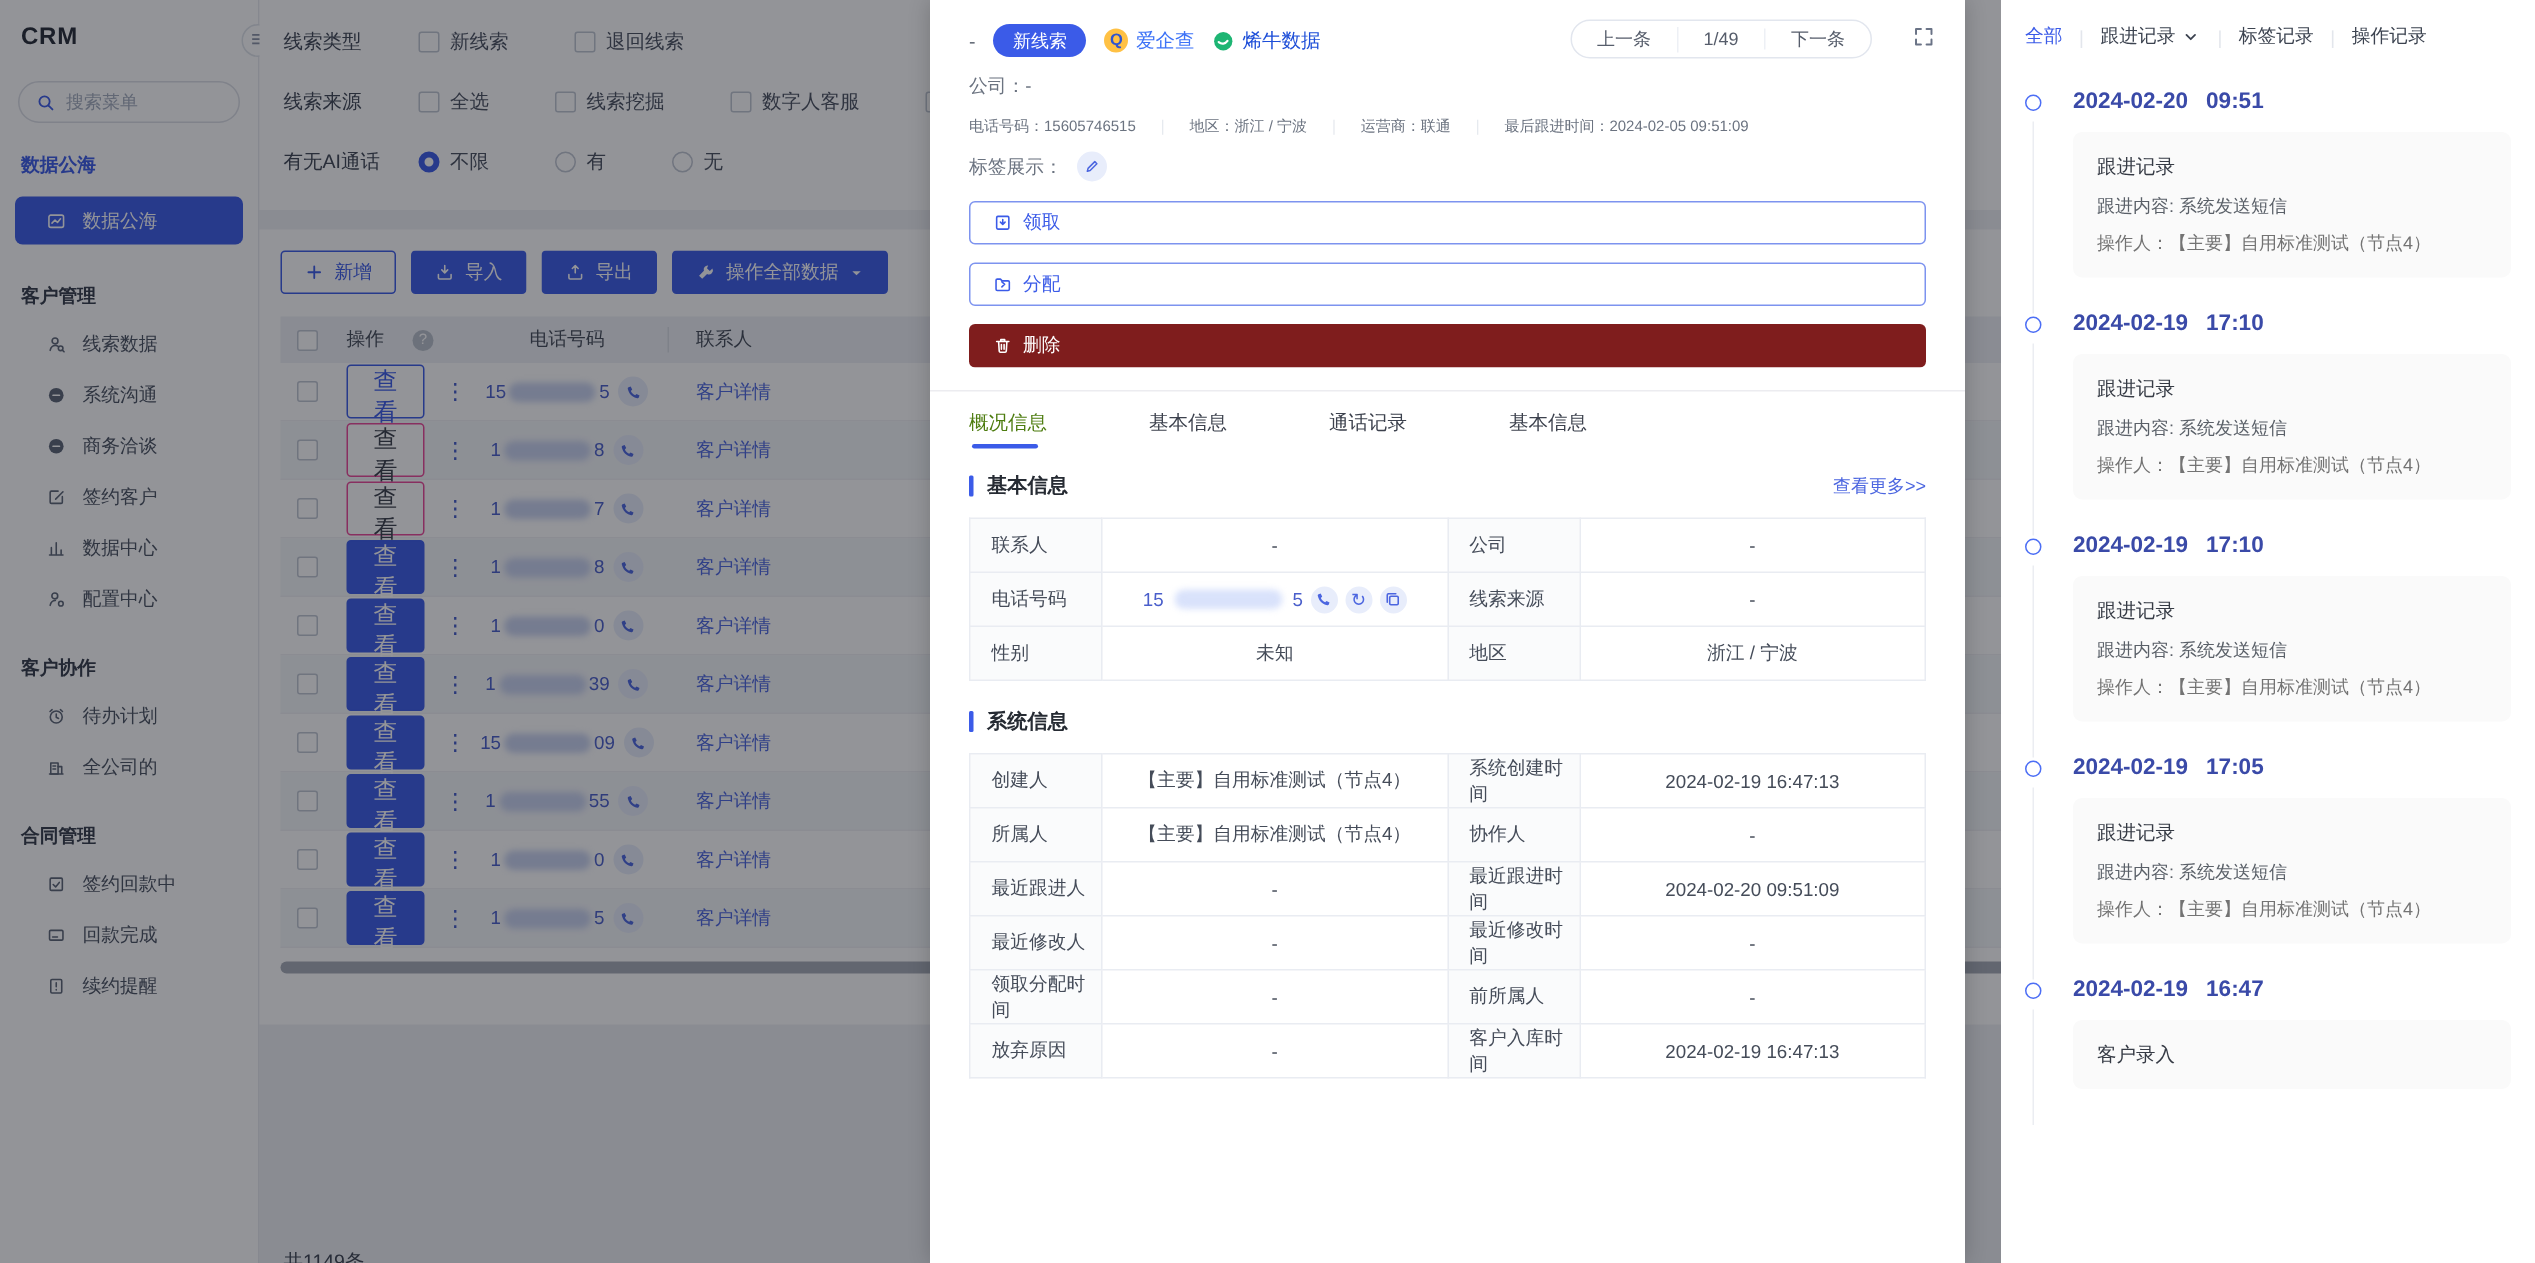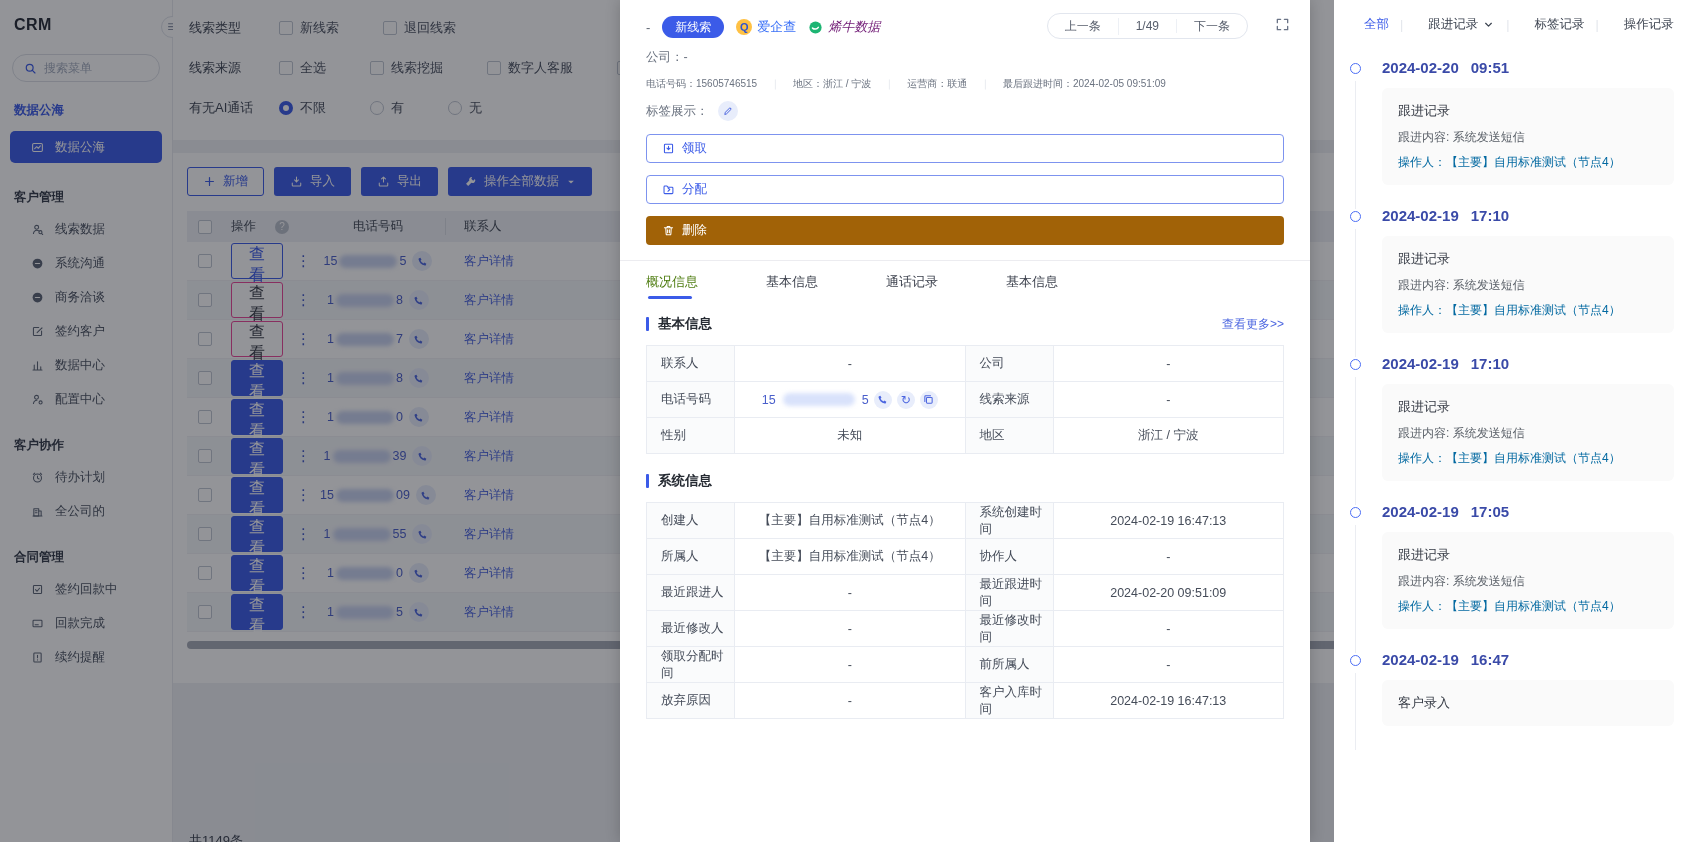--- a/index.html
+++ b/index.html
@@ -61,66 +61,66 @@
 
   
   .overlay { position:absolute; inset:0; background:rgba(15,18,26,.45); z-index:10; }
 
   
   .drawer { position:absolute; left:620px; top:0; width:690px; height:842px; background:#fff; z-index:20; padding:0 26px; box-shadow:0 0 14px rgba(0,0,0,.2); }
   .d-head { padding-top:16px; display:flex; align-items:center; gap:12px; font-size:13px; }
   .dash { color:#5f6672; }
   .badge { background:#3b5be8; color:#fff; border-radius:12px; height:22px; padding:0 13px; font-size:12px; display:inline-flex; align-items:center; }
   .src-link { color:#3e73f7; display:inline-flex; align-items:center; gap:5px; cursor:pointer; }
-  .src-link.green { color:#701a75;font-style:italic; }
+  .src-link.green { color:#1d4ed8; }
   .q-badge { width:16px; height:16px; border-radius:50%; background:#ffc144; color:#2f54d0; font-size:11px; font-weight:bold; display:inline-flex; align-items:center; justify-content:center; }
   .pager { position:absolute; right:62px; top:13px; display:flex; align-items:center; border:1px solid #e2e6ee; border-radius:14px; height:26px; font-size:12px; color:#565d6b; overflow:hidden; }
   .pager .pg { padding:0 17px; border-right:1px solid #edf0f5; cursor:pointer; }
   .pager .pg:last-child { border-right:none; }
   .pager .pg.idx { cursor:default; }
   .expand-btn { position:absolute; right:20px; top:17px; color:#6a7386; cursor:pointer; }
   .company-line { margin-top:11px; font-size:12.5px; color:#6b7380; }
   .meta-line { margin-top:11px; font-size:10px; color:#6b7380; display:flex; align-items:center; gap:13px; }
   .meta-sep { color:#dfe3ea; }
   .tags-line { margin-top:10px; font-size:12.5px; color:#6b7380; display:flex; align-items:center; gap:9px; }
   .pencil-c { width:20px; height:20px; border-radius:50%; background:#e8edfb; color:#4c66e0; display:inline-flex; align-items:center; justify-content:center; cursor:pointer; }
   .actions { margin-top:13px; display:flex; gap:12px;flex-direction:column; }
   .btn.outline-blue { background:#fff; border-color:#7d93ef; color:#3b5be8; border-radius:4px; }
-  .btn.danger { background:#a16207; color:#fff; border-radius:4px; }
+  .btn.danger { background:#7f1d1d; color:#fff; border-radius:4px; }
   .d-divider { height:1px; background:#ececf0; margin:15px -26px 0; }
   .d-tabs { display:flex; height:42px; align-items:center; }
   .d-tab { margin-right:68px; font-size:13px; color:#3c414d; cursor:pointer; position:relative; height:42px; display:flex; align-items:center; }
   .d-tab.active { color:#4d7c0f; }
   .d-tab.active::after { content:''; position:absolute; left:2px; bottom:4px; width:44px; height:3px; border-radius:2px; background:#3b5be8; }
   .section-h { display:flex; align-items:center; margin:12px 0 12px; }
   .sbar { width:3px; height:14px; background:#3b5be8; margin-right:9px; border-radius:1px; }
   .section-title { font-size:13.5px; font-weight:bold; color:#262b33; flex:1; }
   .more-link { font-size:12px; color:#4c66e0; cursor:pointer; }
   .info-table { width:100%; border-collapse:collapse; table-layout:fixed; }
   .info-table td { border:1px solid #e9ecf2; height:36px; font-size:12.5px; color:#454c59; }
   .info-table td.lab { background:#fafbfc; padding-left:14px; width:88px; }
   .info-table td.val { text-align:center; }
   .phone-val { color:#4a5fcb; display:inline-flex; align-items:center; gap:5px; }
   .mini-ic { width:18px; height:18px; border-radius:50%; background:#e8edfb; color:#4c66e0; display:inline-flex; align-items:center; justify-content:center; font-size:11px; cursor:pointer; }
 
   
   .rpanel { position:absolute; left:1334px; top:0; width:356px; height:842px; background:#fff; z-index:20; padding:16px 16px 0; overflow:hidden; }
   .r-tabs { display:flex; align-items:center; gap:11px; font-size:12.5px; color:#3c4350; }
-  .r-tab { cursor:pointer; display:inline-flex; align-items:center; gap:4px;margin-left:14px; }
+  .r-tab { cursor:pointer; display:inline-flex; align-items:center; gap:4px; }
   .r-tab.active { color:#3b5be8; }
   .r-sep { color:#e3e6ec; }
   .timeline { margin-top:26px; position:relative; }
   .t-entry { position:relative; padding-left:32px; padding-bottom:22px; }
   .t-entry::before { content:''; position:absolute; left:5px; top:22px; bottom:-2px; width:1px; background:#ebedf2; }
   .t-marker { position:absolute; left:0; top:4px; width:11px; height:11px; border:1px solid #4c6ef5; border-radius:50%; background:#fff; }
   .t-date { font-size:15px; font-weight:bold; color:#3a4aa8; display:flex; gap:12px; }
   .t-card { margin-top:12px; background:#fafafa; border-radius:6px; padding:14px 16px; }
   .t-title { font-size:13px; color:#363b45; }
   .t-line1 { margin-top:9px; font-size:12px; color:#5a6068; }
-  .t-line2 { margin-top:8px; font-size:12px; color:#0369a1; }
+  .t-line2 { margin-top:8px; font-size:12px; color:#737373; }
 </style>
 </head>
 <body>
 
 <div class="stage">
 
   <aside class="sidebar">
     <div class="sidebar-head">CRM</div>
     <div class="collapse-btn">
         <span class="ic">≡</span>

